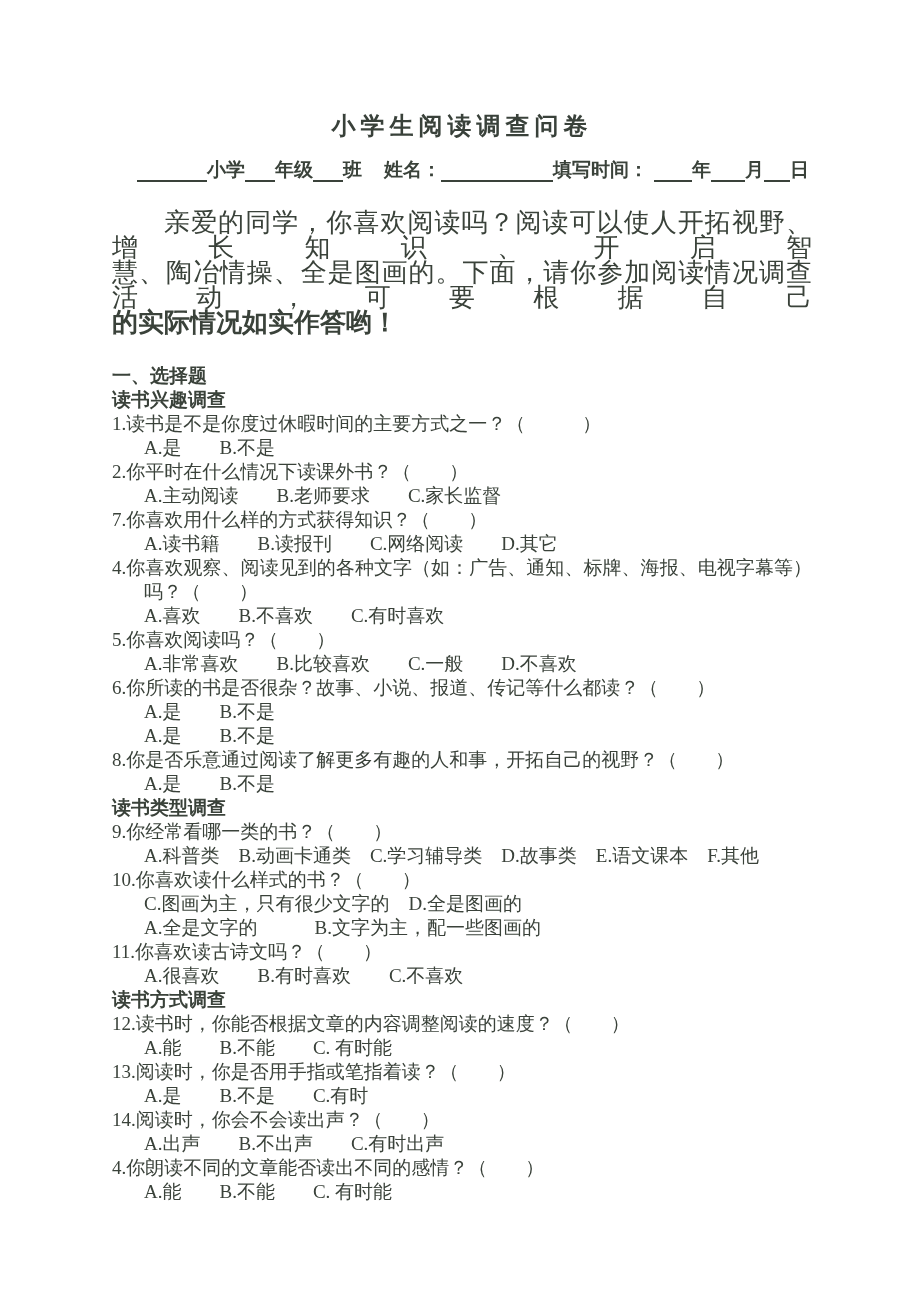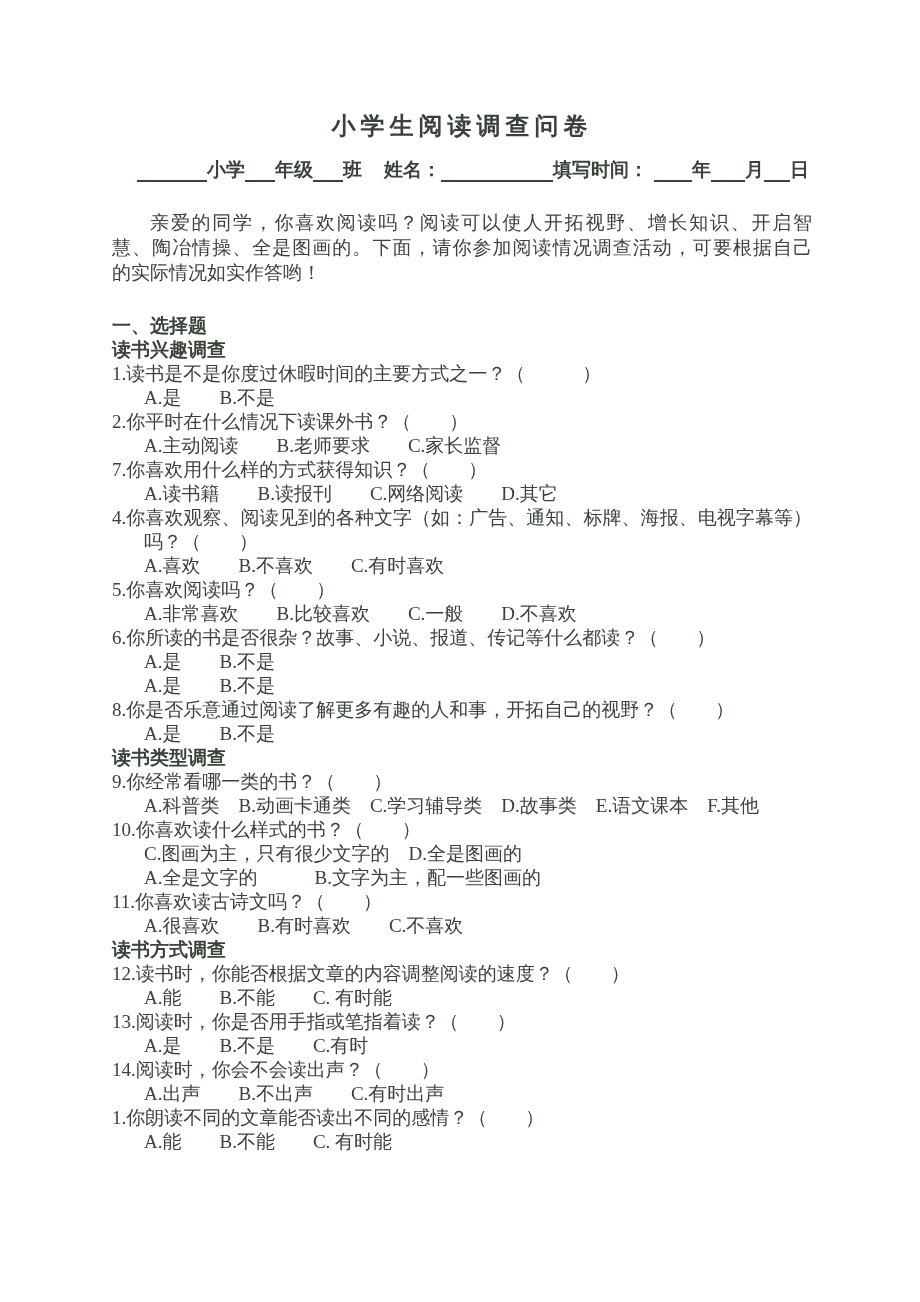--- a/index.html
+++ b/index.html
@@ -45,26 +45,26 @@
   .b-grade{width:30px;}
   .b-class{width:30px;}
   .b-name{width:112px;}
   .b-year{width:38px;}
   .b-month{width:34px;}
   .b-day{width:26px;}
   .hgap{display:inline-block;width:22px;flex:0 0 auto;}
   .hgap-s{display:inline-block;width:6px;flex:0 0 auto;}
   .intro{
     margin-top:28px;
-    font-size:19px;
+    font-size:26px;
     line-height:25px;
   }
   .intro-line{text-align:justify;text-align-last:justify;}
   .intro-line:first-child{text-indent:2em;}
-  .intro-line:last-child{text-align-last:left;}
+  .intro-line:last-child{text-align-last:left;font-weight:bold;}
   .qbody{
     margin-top:16px;
     font-size:19px;
     line-height:24px;
   }
   .sec-h{
     margin-top:29px;
     font-weight:bold;
     font-family:"Liberation Sans","DejaVu Sans",sans-serif;
   }
@@ -141,18 +141,18 @@
         <div class="opt-line">A.全是文字的　　　B.文字为主，配一些图画的</div>
         <div class="q-line">11.你喜欢读古诗文吗？（　　）</div>
         <div class="opt-line">A.很喜欢　　B.有时喜欢　　C.不喜欢</div>
         <div class="group-h">读书方式调查</div>
         <div class="q-line">12.读书时，你能否根据文章的内容调整阅读的速度？（　　）</div>
         <div class="opt-line">A.能　　B.不能　　C. 有时能</div>
         <div class="q-line">13.阅读时，你是否用手指或笔指着读？（　　）</div>
         <div class="opt-line">A.是　　B.不是　　C.有时</div>
         <div class="q-line">14.阅读时，你会不会读出声？（　　）</div>
         <div class="opt-line">A.出声　　B.不出声　　C.有时出声</div>
-        <div class="q-line">1.你朗读不同的文章能否读出不同的感情？（　　）</div>
+        <div class="q-line">4.你朗读不同的文章能否读出不同的感情？（　　）</div>
         <div class="opt-line">A.能　　B.不能　　C. 有时能</div>
       </div>
 
   </div>
 </div>
 
 </body></html>

